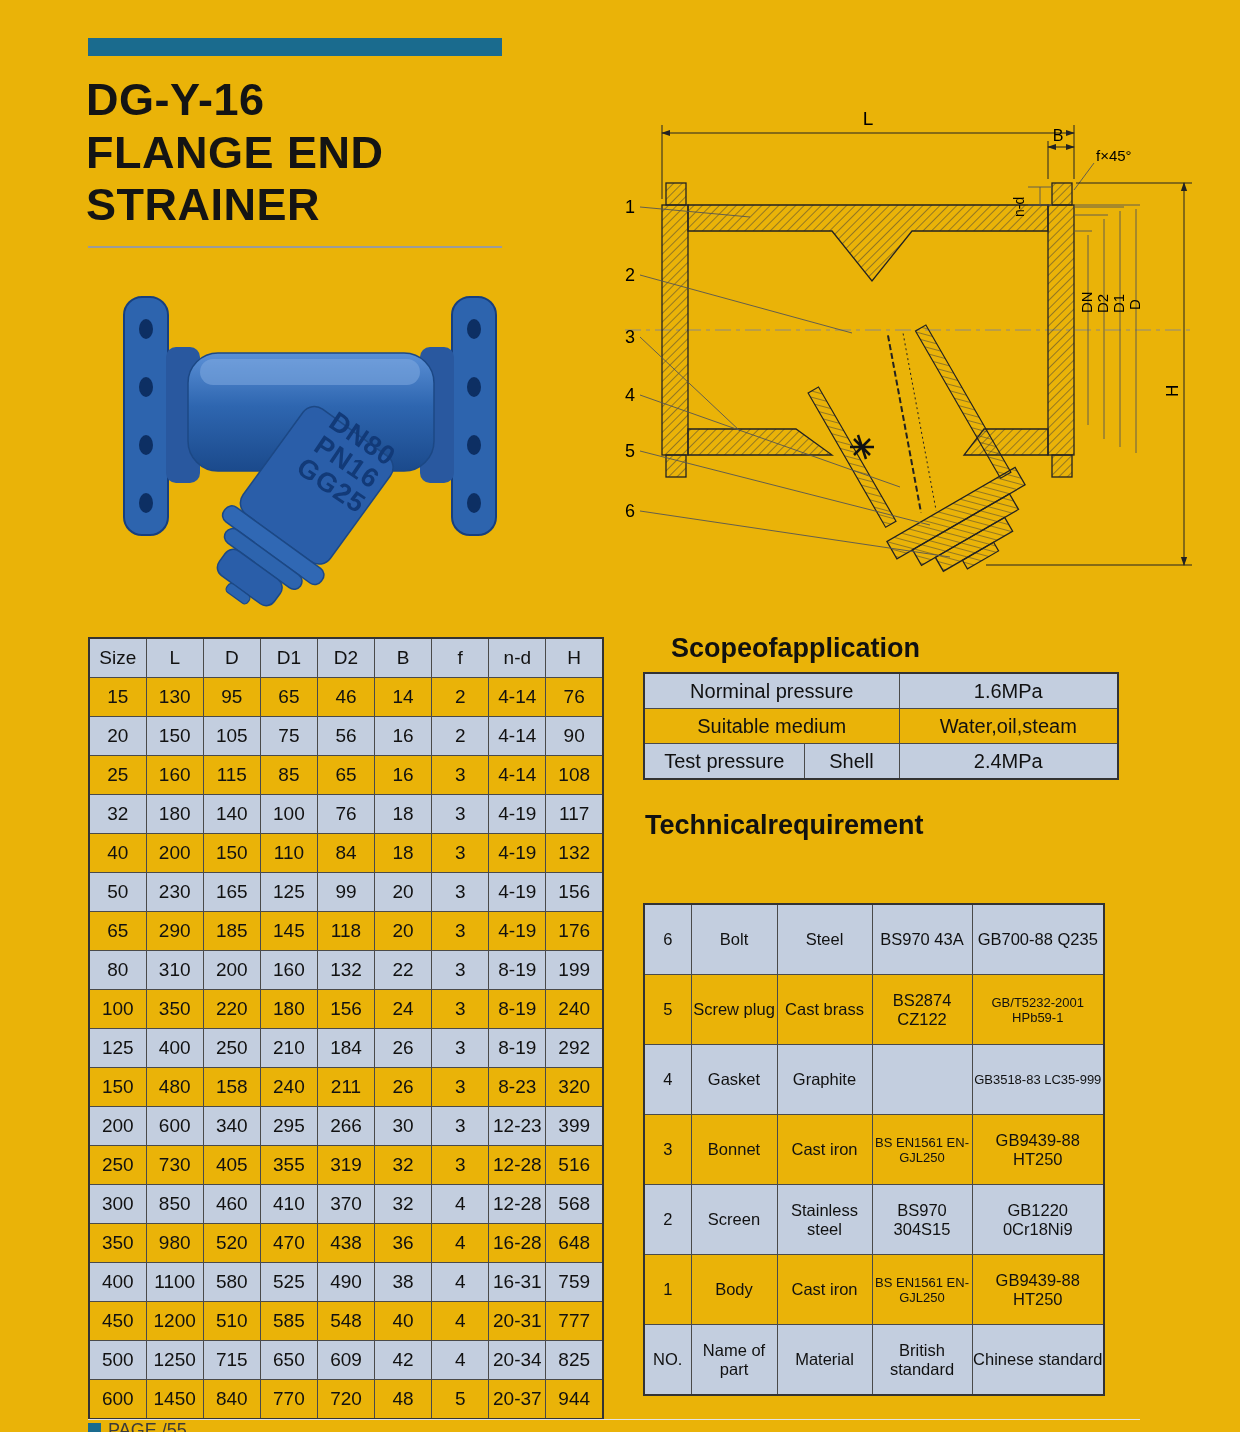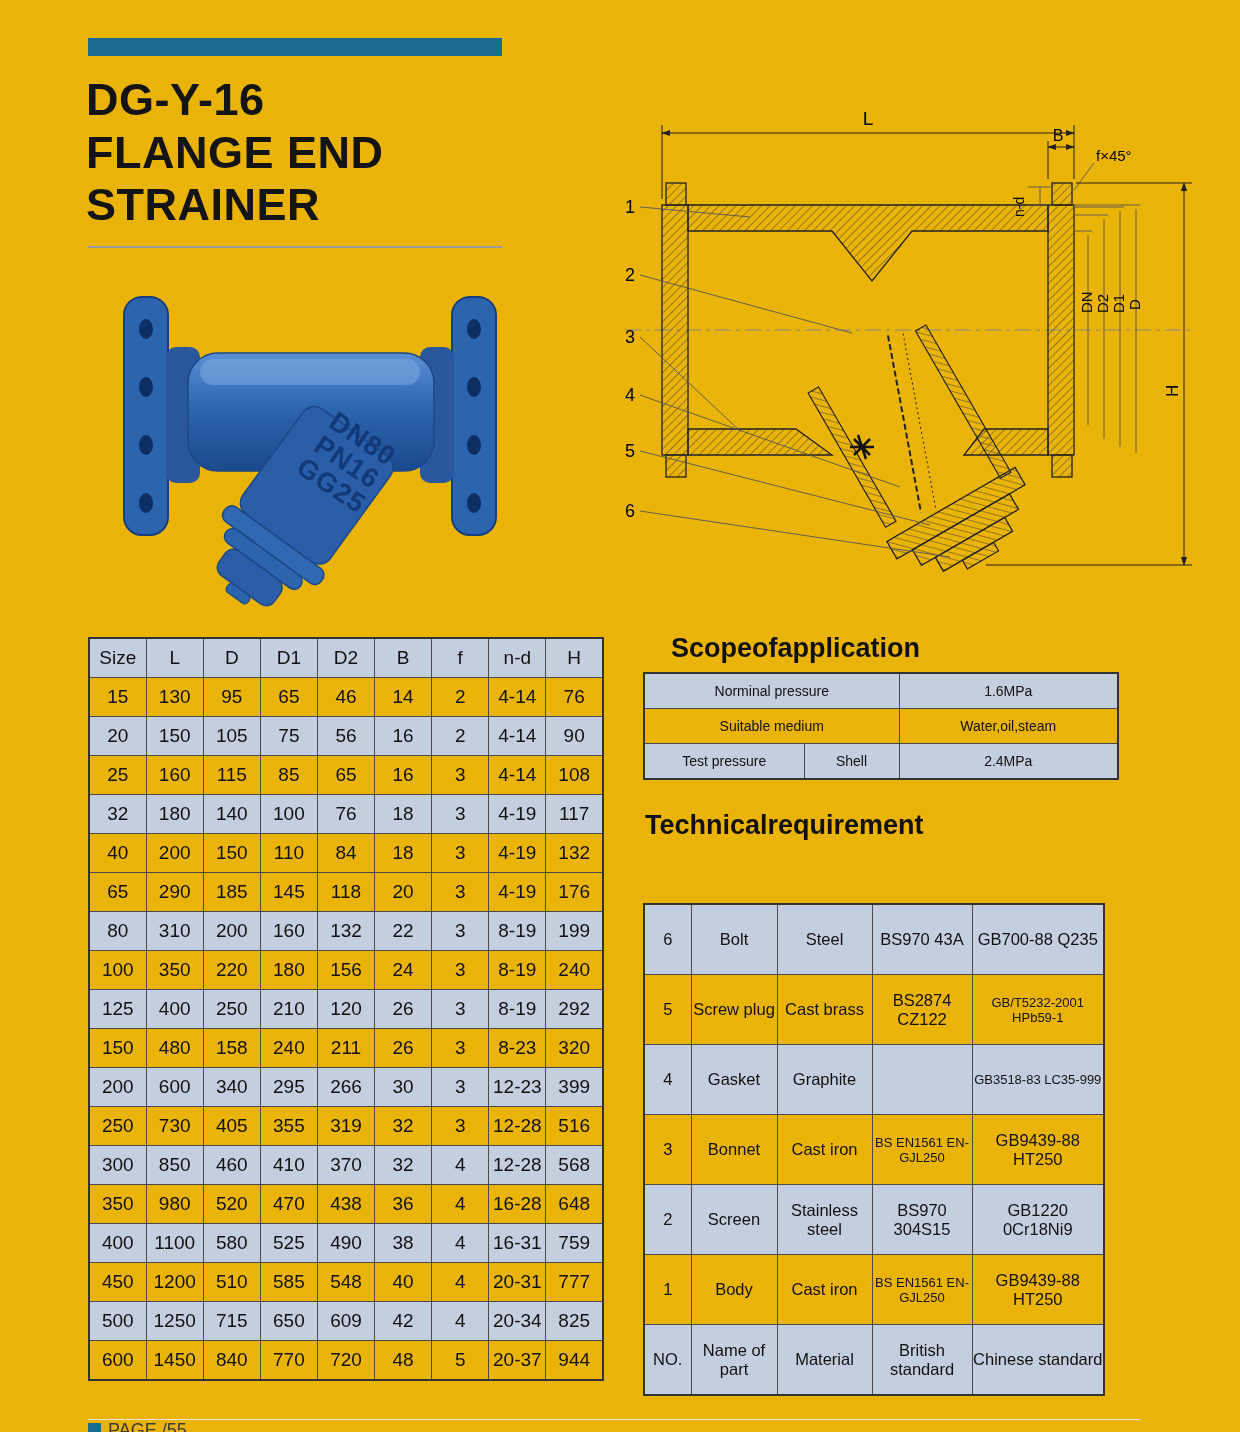--- a/index.html
+++ b/index.html
@@ -16,21 +16,21 @@
 
   table{border-collapse:collapse;table-layout:fixed;}
   td,th{border:1px solid #4a4a4a;text-align:center;vertical-align:middle;padding:0;font-weight:normal;}
   .shade{background:#c3cedf;}
 
   .dim-table{position:absolute;left:88px;top:637px;width:516px;font-size:19px;border:2px solid #333;}
   .dim-table th,.dim-table td{height:38px;}
   .dim-table th{background:#c3cedf;}
 
   .scope-head{position:absolute;left:645px;top:633px;font-size:27px;font-weight:bold;margin-left:26px;}
-  .scope-table{position:absolute;left:643px;top:672px;width:474px;font-size:14px;border:2px solid #333;}
+  .scope-table{position:absolute;left:643px;top:672px;width:474px;font-size:20px;border:2px solid #333;}
   .scope-table td{height:34px;}
 
   .tech-head{position:absolute;left:645px;top:810px;font-size:27px;font-weight:bold;text-align:center;}
   .tech-lines{position:absolute;left:645px;top:846px;font-size:19.5px;line-height:32px;color:#141414;}
 
   .parts-table{position:absolute;left:643px;top:903px;width:460px;font-size:16.5px;border:2px solid #333;}
   .parts-table td{height:69px;}
   .parts-table td.small{font-size:13px;}
 
   .footer{position:absolute;left:88px;top:1420px;display:flex;align-items:flex-start;gap:7px;
@@ -262,20 +262,31 @@
           <td>40</td>
           <td>200</td>
           <td>150</td>
           <td>110</td>
           <td>84</td>
           <td>18</td>
           <td>3</td>
           <td>4-19</td>
           <td>132</td>
         </tr>
+        <tr class="shade">
+          <td>50</td>
+          <td>230</td>
+          <td>165</td>
+          <td>125</td>
+          <td>99</td>
+          <td>20</td>
+          <td>3</td>
+          <td>4-19</td>
+          <td>156</td>
+        </tr>
         <tr>
           <td>65</td>
           <td>290</td>
           <td>185</td>
           <td>145</td>
           <td>118</td>
           <td>20</td>
           <td>3</td>
           <td>4-19</td>
           <td>176</td>
@@ -300,21 +311,21 @@
           <td>24</td>
           <td>3</td>
           <td>8-19</td>
           <td>240</td>
         </tr>
         <tr class="shade">
           <td>125</td>
           <td>400</td>
           <td>250</td>
           <td>210</td>
-          <td>120</td>
+          <td>184</td>
           <td>26</td>
           <td>3</td>
           <td>8-19</td>
           <td>292</td>
         </tr>
         <tr>
           <td>150</td>
           <td>480</td>
           <td>158</td>
           <td>240</td>

